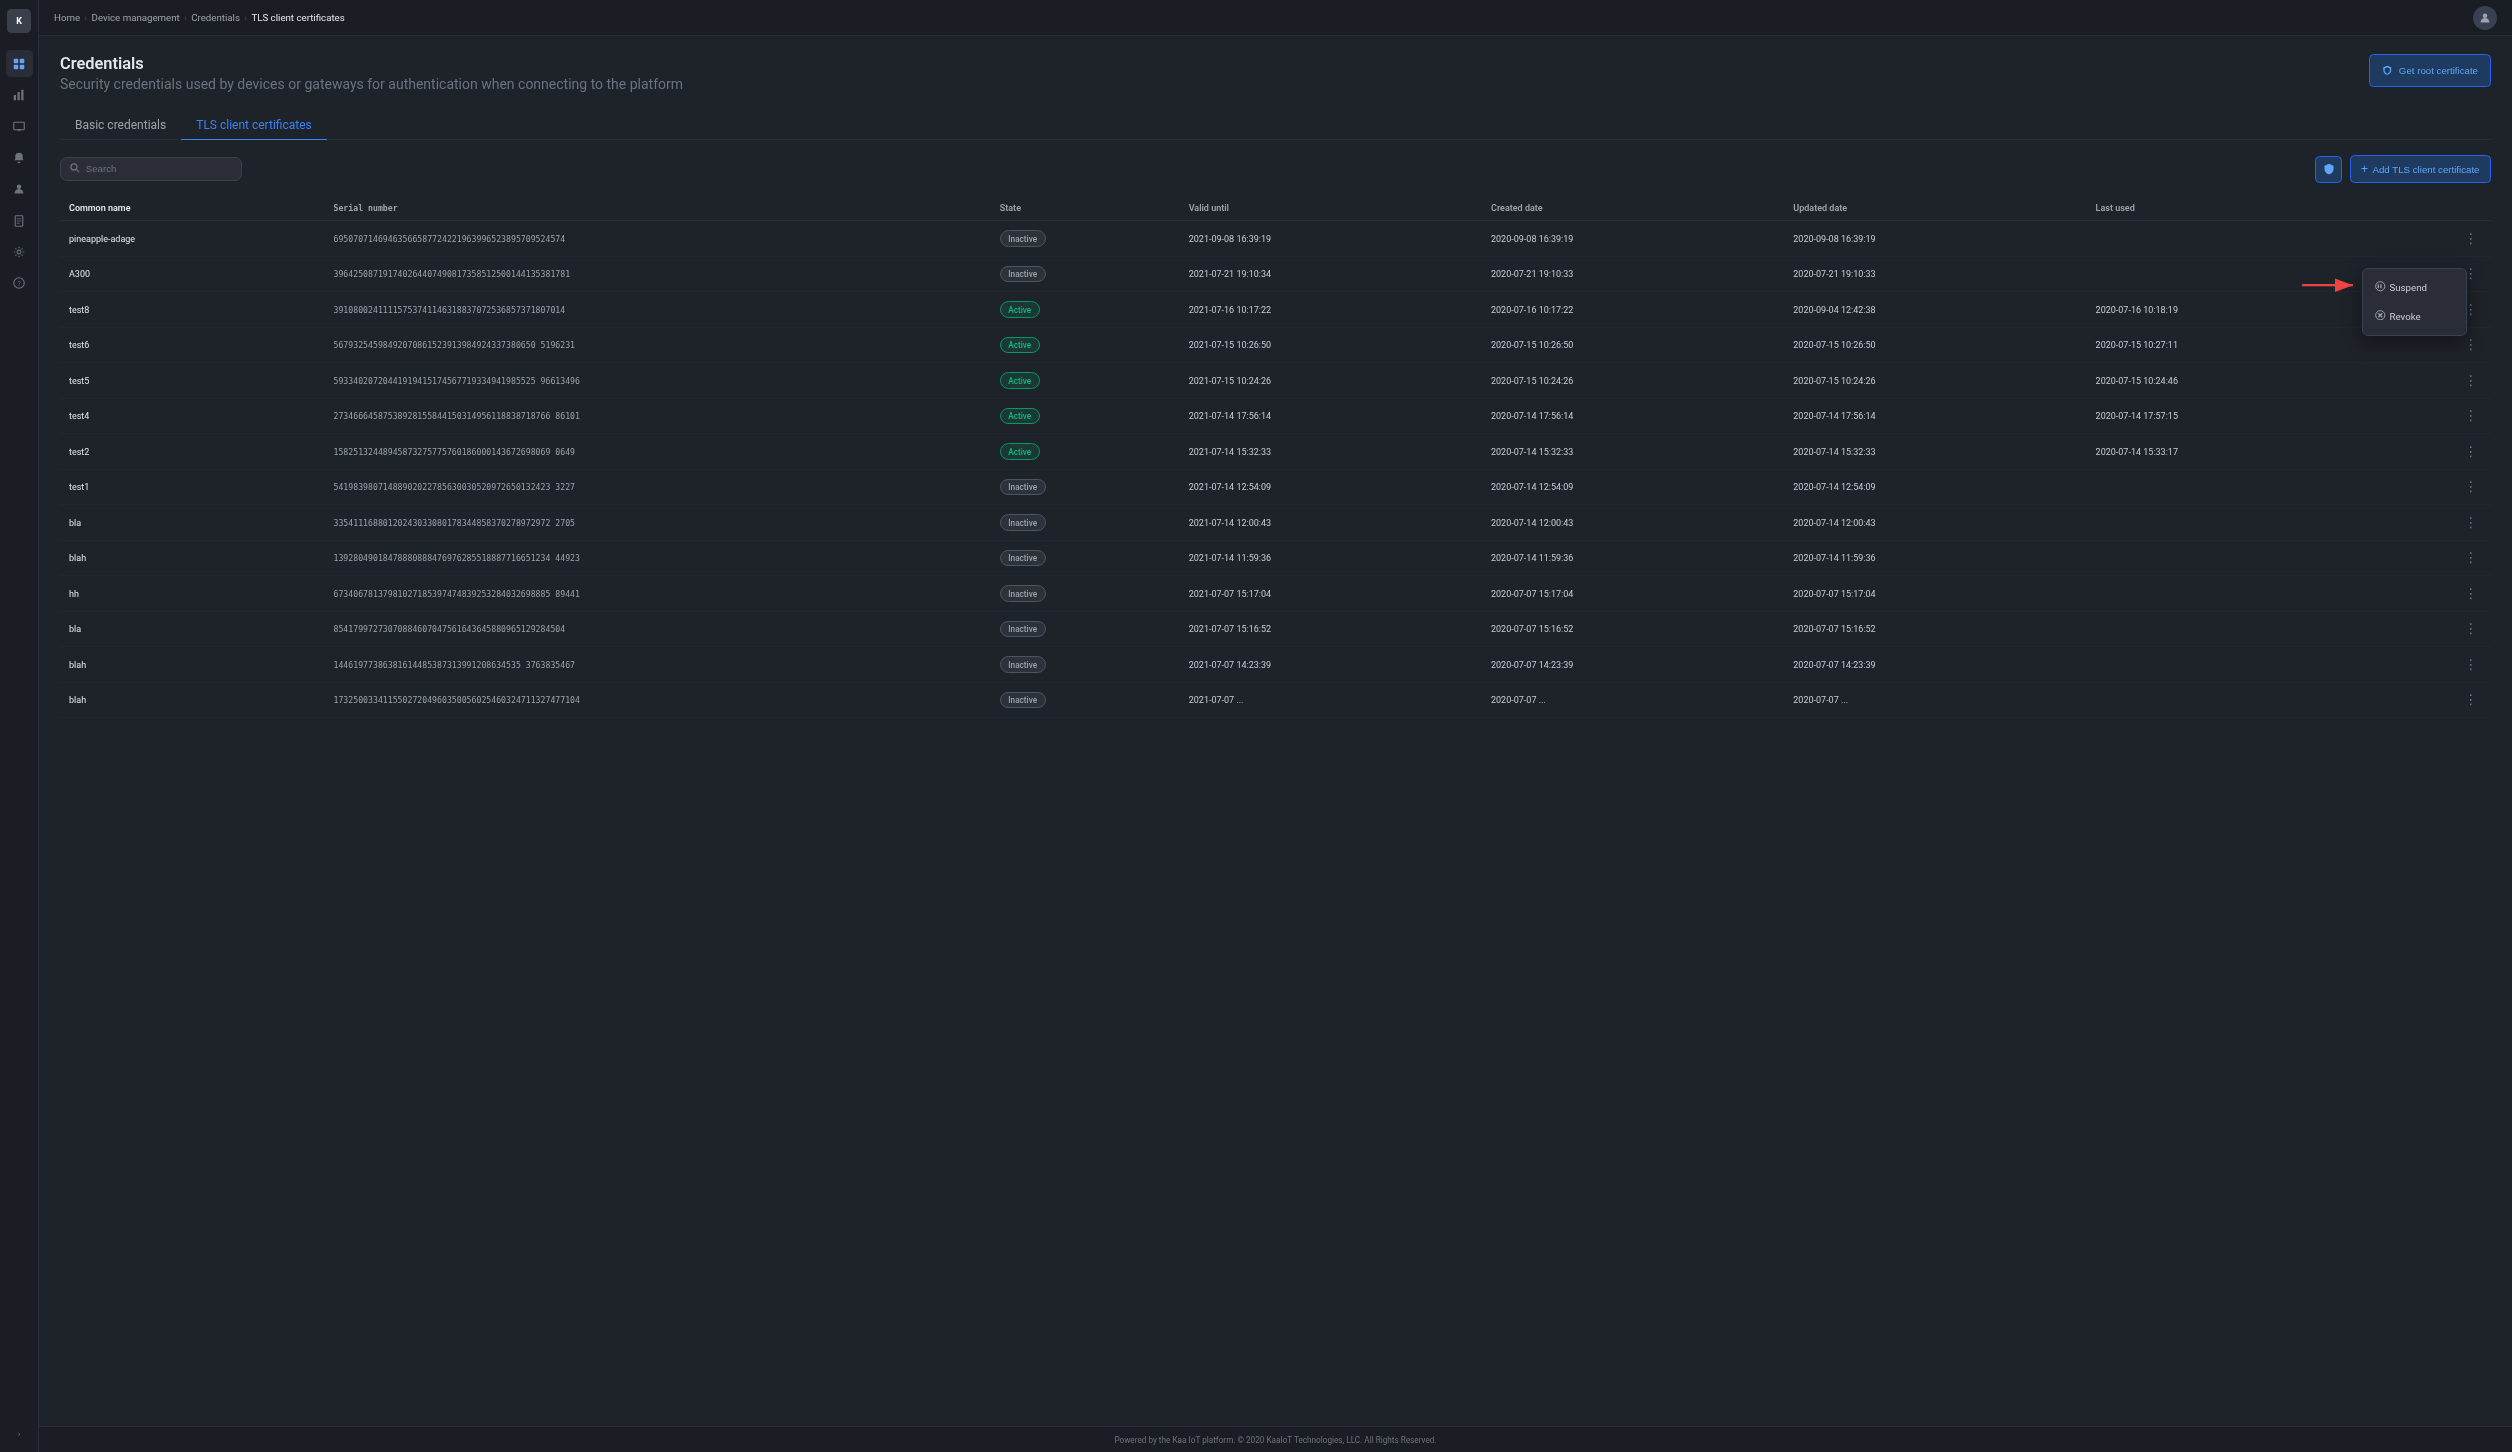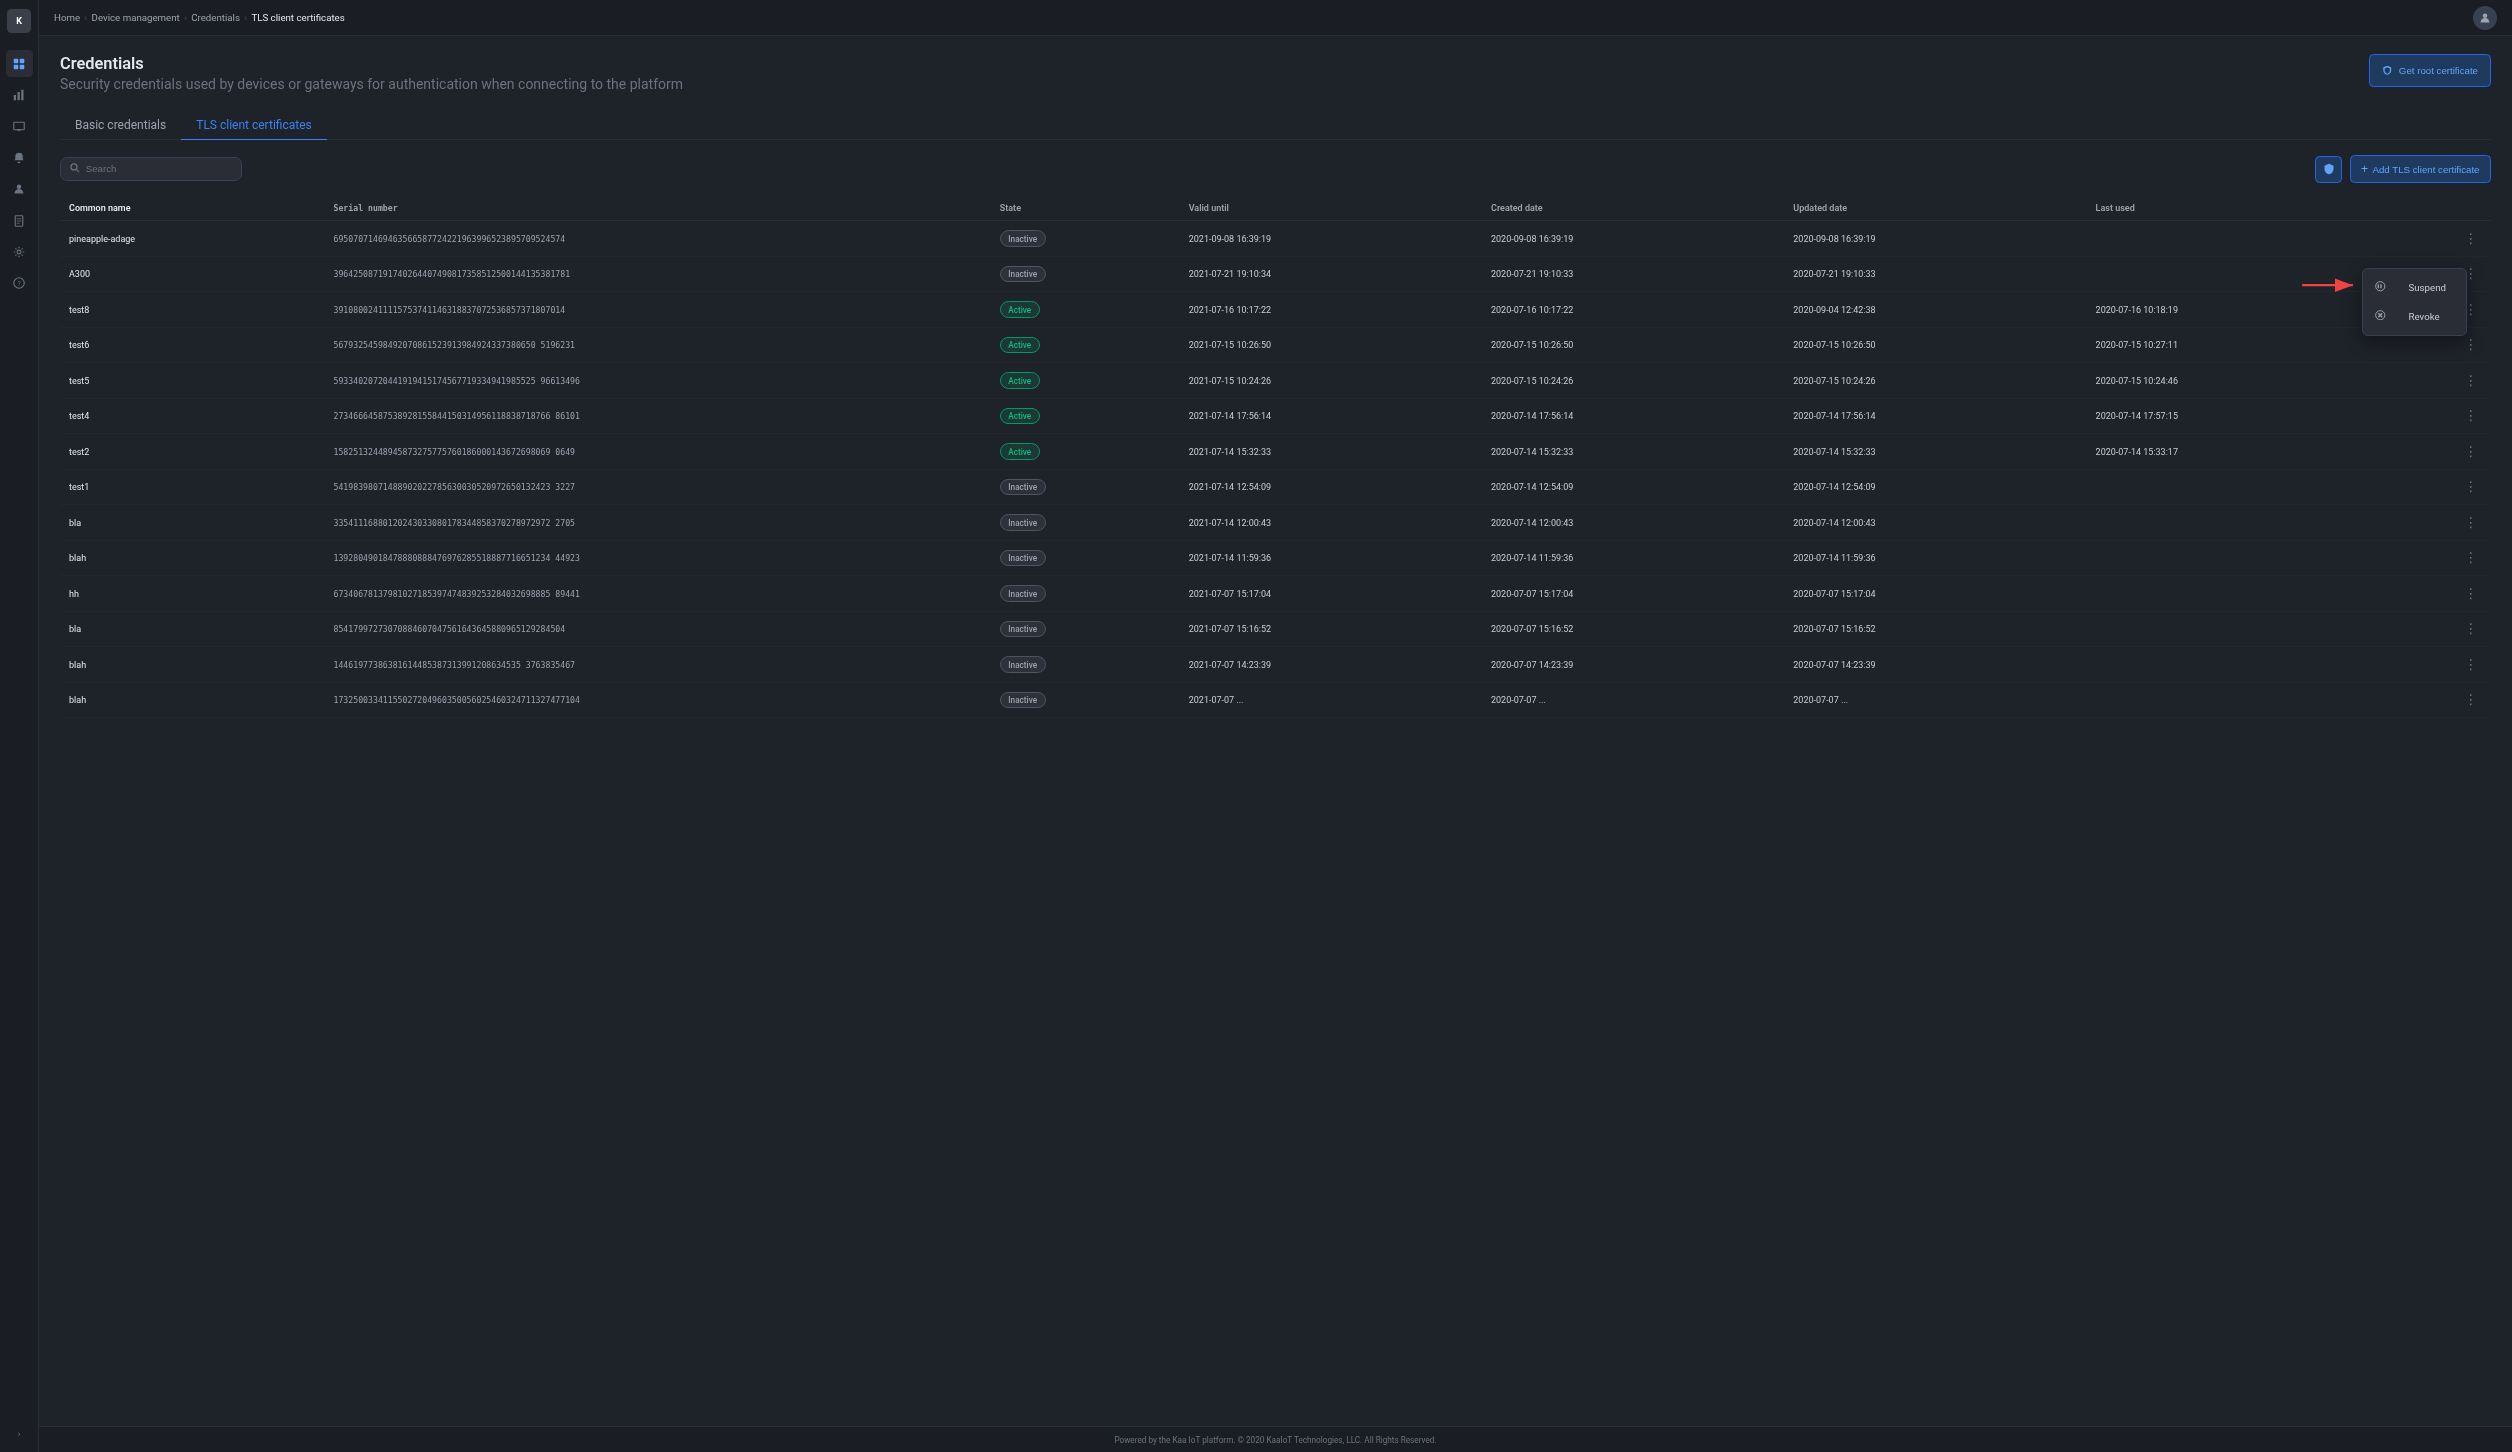--- a/index.html
+++ b/index.html
@@ -290,21 +290,21 @@
       padding: 4.5px 0;
       min-width: 105px;
       box-shadow: 0 6px 18px rgba(0,0,0,0.4);
       z-index: 100;
       right: 45px;
       top: 232px;
     }
     .context-menu-item {
       display: flex;
       align-items: center;
-      gap: 23px;
+      gap: 4px;
       padding: 7.5px 12px;
       color: #c8cdd6;
       cursor: pointer;
       font-size: 9.7px;
     }
     .ctx-icon { font-size: 10.5px; color: #9ca3af; }
 
     
     .arrow-indicator {
       position: absolute;

